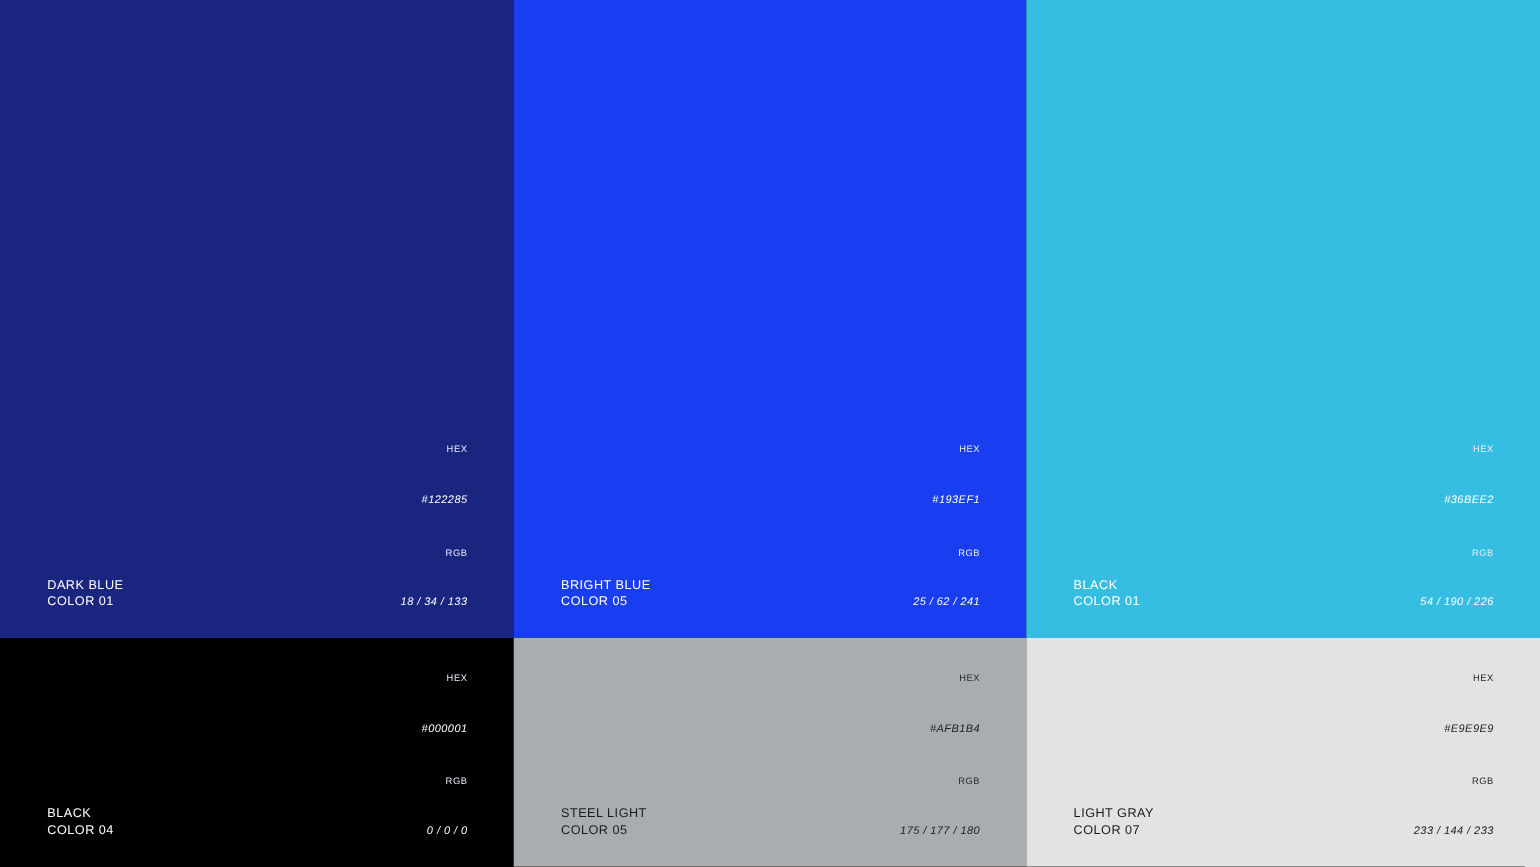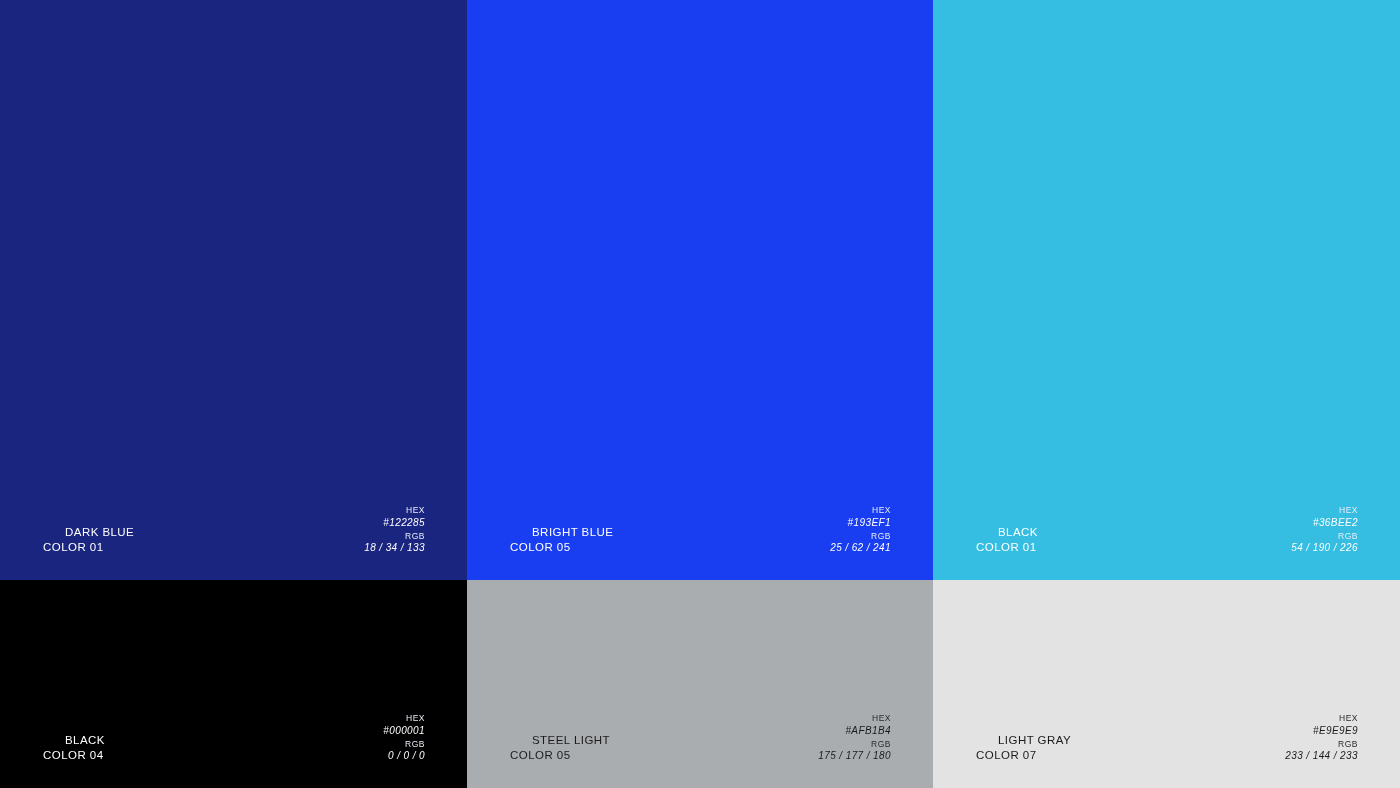--- a/index.html
+++ b/index.html
@@ -41,29 +41,30 @@
     display: flex;
     flex-direction: column;
     line-height: 1.0;
   }
   .label-block .name,
   .label-block .index {
     font-size: 11.5px;
     letter-spacing: 0.45px;
     white-space: nowrap;
   }
-  .label-block .name { margin-bottom: 3px; margin-left: 22px; }
+  .label-block .name { margin-bottom: 3px; }
 
   
   .spec-block {
     display: flex;
     flex-direction: column;
     align-items: flex-end;
     text-align: right;
     line-height: 1.0;
+    gap: 34px;
   }
   .spec-block .k {
     font-size: 8.5px;
     letter-spacing: 0.5px;
     margin-bottom: 3px;
   }
   .spec-block .v {
     font-size: 10px;
     letter-spacing: 0.4px;
     white-space: nowrap;

